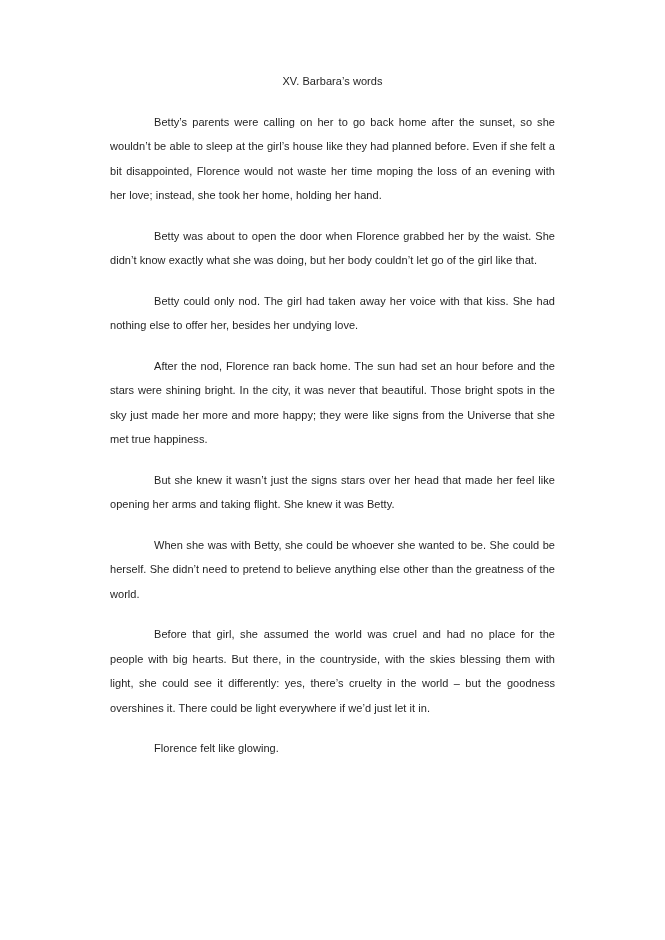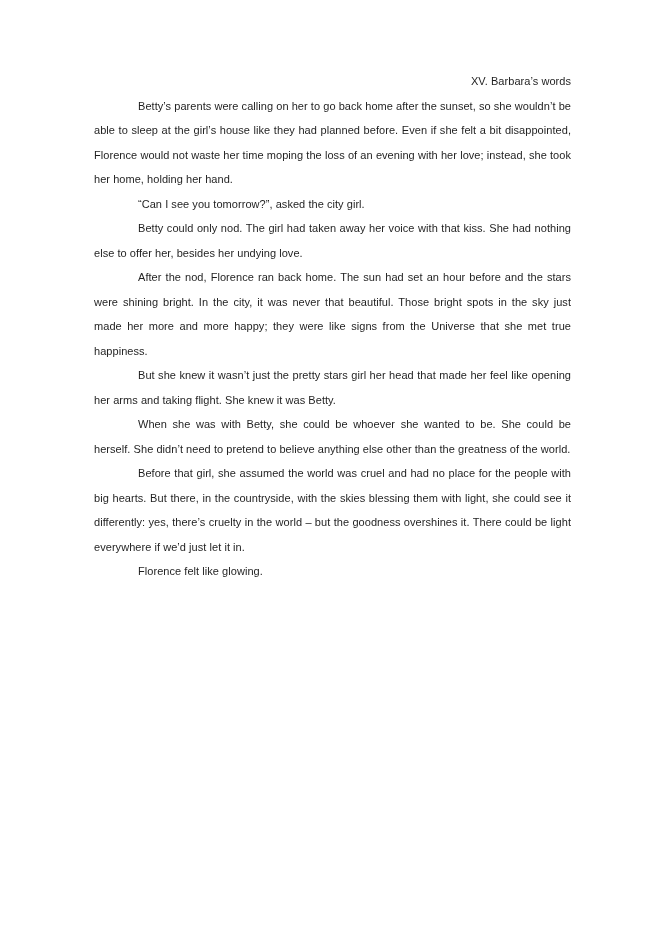--- a/index.html
+++ b/index.html
@@ -22,37 +22,37 @@
     width: 477px;
     color: #1f1f1f;
     font-size: 11px;
     line-height: 24.5px;
     letter-spacing: 0.05px;
   }
   .chapter-heading {
     margin: 0;
     font-size: 11px;
     font-weight: normal;
-    text-align: right;
+    text-align: center;
     text-indent: 0;
   }
   .text-block p {
-    margin: 0;
+    margin: 16px;
     text-indent: 44px;
     text-align: justify;
   }
 </style>
 </head>
 <body>
 
 <div class="page">
   <div class="text-block">
     <h1 class="chapter-heading">XV. Barbara’s words</h1>
     <p>Betty’s parents were calling on her to go back home after the sunset, so she wouldn’t be able to sleep at the girl’s house like they had planned before. Even if she felt a bit disappointed, Florence would not waste her time moping the loss of an evening with her love; instead, she took her home, holding her hand.</p>
-    <p>“Can I see you tomorrow?”, asked the city girl.</p>
+    <p>Betty was about to open the door when Florence grabbed her by the waist. She didn’t know exactly what she was doing, but her body couldn’t let go of the girl like that.</p>
     <p>Betty could only nod. The girl had taken away her voice with that kiss. She had nothing else to offer her, besides her undying love.</p>
     <p>After the nod, Florence ran back home. The sun had set an hour before and the stars were shining bright. In the city, it was never that beautiful. Those bright spots in the sky just made her more and more happy; they were like signs from the Universe that she met true happiness.</p>
-    <p>But she knew it wasn’t just the pretty stars girl her head that made her feel like opening her arms and taking flight. She knew it was Betty.</p>
+    <p>But she knew it wasn’t just the signs stars over her head that made her feel like opening her arms and taking flight. She knew it was Betty.</p>
     <p>When she was with Betty, she could be whoever she wanted to be. She could be herself. She didn’t need to pretend to believe anything else other than the greatness of the world.</p>
     <p>Before that girl, she assumed the world was cruel and had no place for the people with big hearts. But there, in the countryside, with the skies blessing them with light, she could see it differently: yes, there’s cruelty in the world – but the goodness overshines it. There could be light everywhere if we’d just let it in.</p>
     <p>Florence felt like glowing.</p>
   </div>
 </div>
 
 </body></html>

